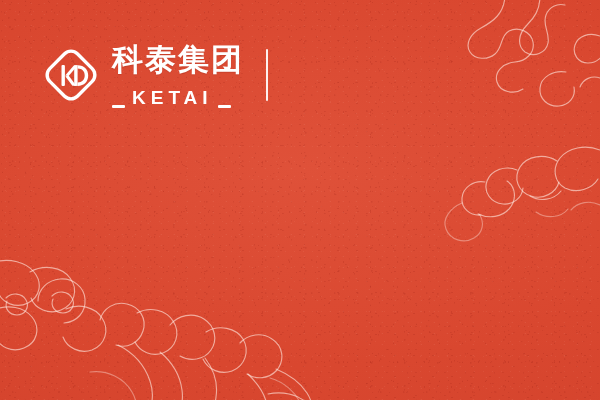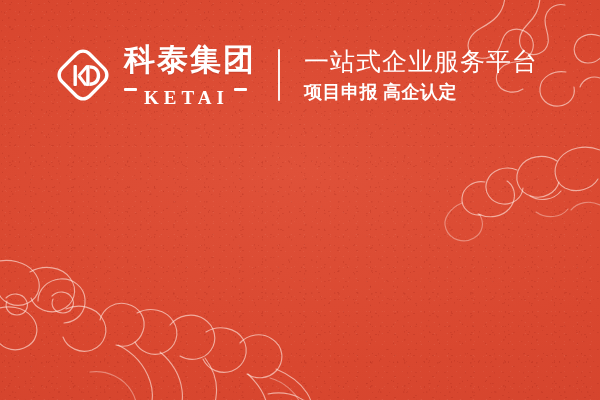--- a/index.html
+++ b/index.html
@@ -67,21 +67,21 @@
     stroke: rgba(255,232,224,.62);
     stroke-width: 1.15;
     stroke-linecap: round;
     stroke-linejoin: round;
   }
   .cloud-stroke.faint { stroke: rgba(255,232,224,.40); }
 
   
   .header {
     position: absolute;
-    left: 12px; right: 0;
+    left: 0; right: 0;
     top: 36px;
     height: 78px;
     display: flex;
     align-items: center;
     padding-left: 42px;
   }
   
   .logo-mark {
     width: 58px;
     height: 58px;
@@ -100,24 +100,23 @@
     color: #ffffff;
     font-size: 31px;
     line-height: 34px;
     font-weight: 700;
     letter-spacing: 2px;
     white-space: nowrap;
     text-shadow: 0 1px 1px rgba(120,25,15,.20);
   }
   .logo-en-row {
     display: flex;
-    align-items: flex-start;
+    align-items: flex-end;
     margin-top: 11px;
     white-space: nowrap;
-    font-family: Liberation Serif, serif;
   }
   .logo-rule {
     display: block;
     width: 13px;
     height: 3px;
     background: #ffffff;
     border-radius: 1px;
   }
   .logo-en {
     color: #ffffff;
@@ -266,22 +265,18 @@
       <div class="logo-cn">科泰集团</div>
       <div class="logo-en-row">
         <span class="logo-rule"></span>
         <span class="logo-en">KETAI</span>
         <span class="logo-rule"></span>
       </div>
     </div>
 
     <div class="header-divider"></div>
 
-    <div class="header-tag">
-      <div class="tag-main">一站式企业服务平台</div>
-      <div class="tag-sub">项目申报 高企认定</div>
-    </div>
   </div>
 
   <div class="title-block">
   </div>
 
 </div>
 
 </body></html>

